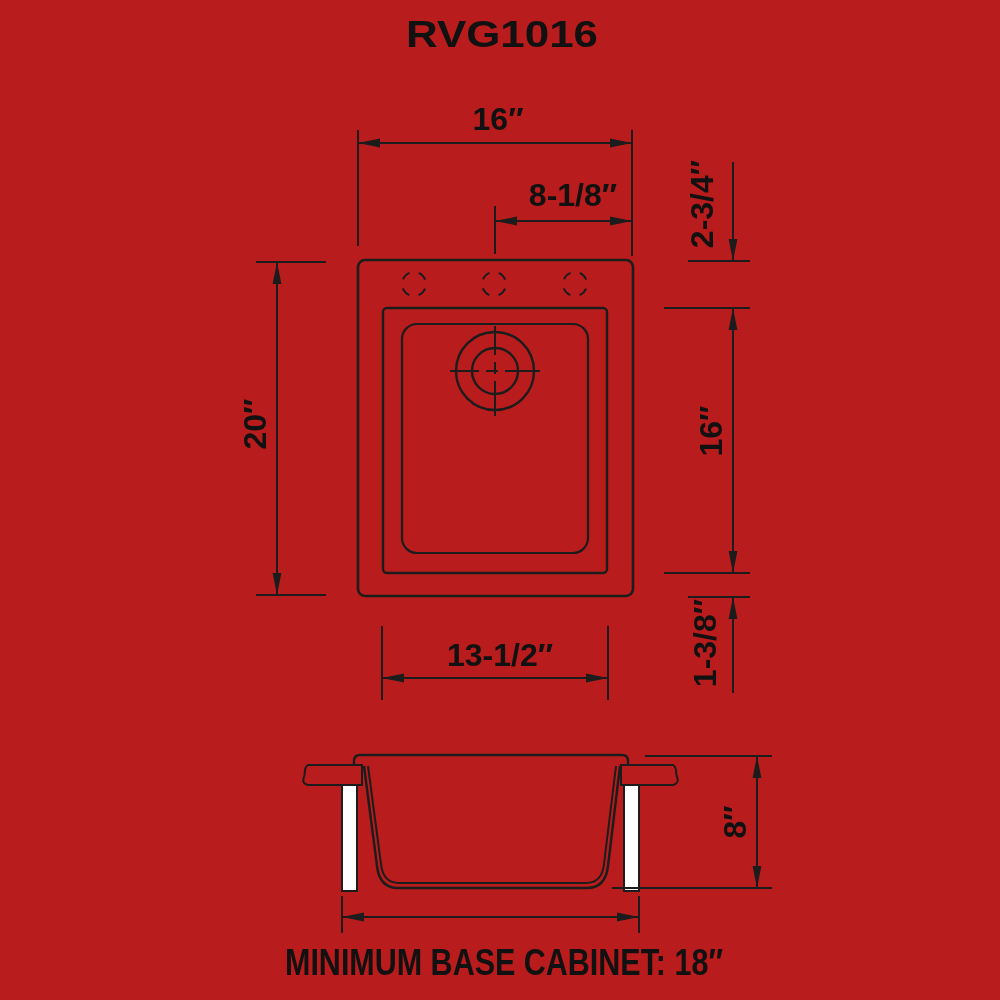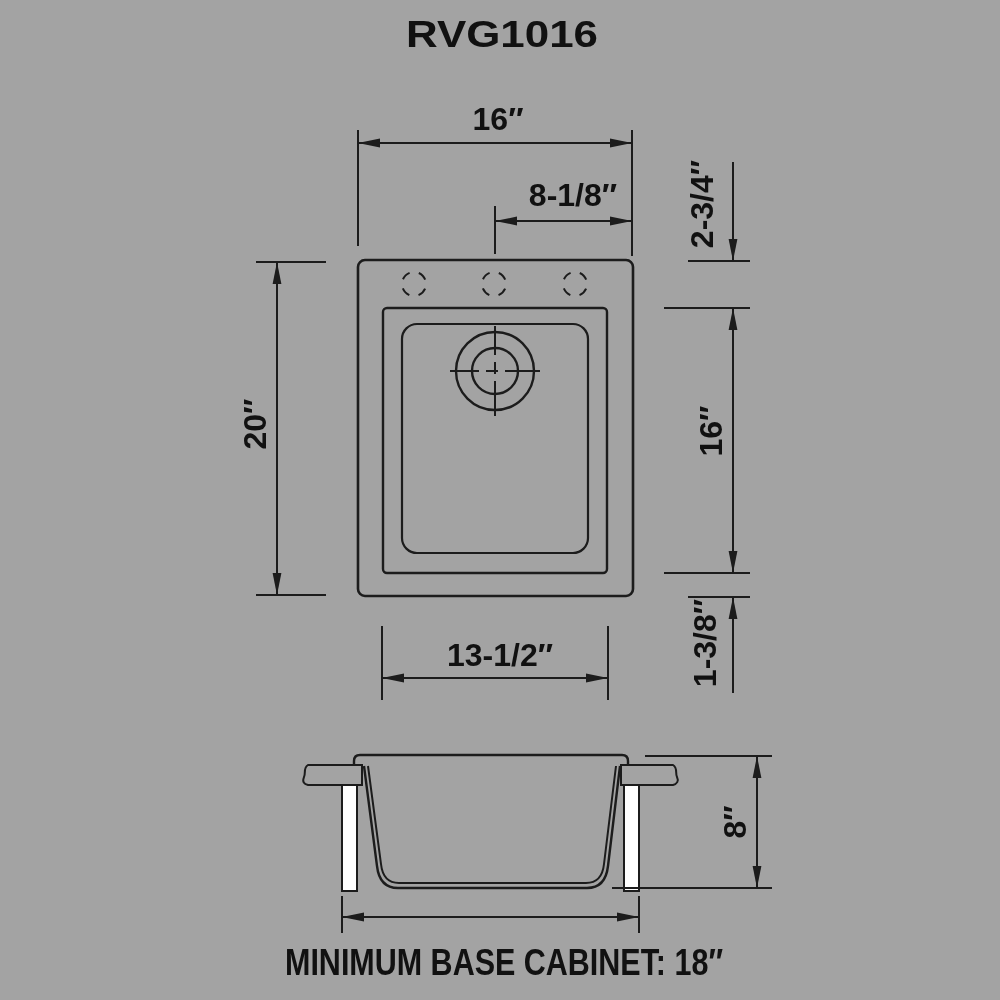--- a/index.html
+++ b/index.html
@@ -1,19 +1,19 @@
 <!DOCTYPE html>
 <html><head>
 <meta charset="utf-8">
 <style>
   html,body{margin:0;padding:0;background:#ffffff;}
   .canvas{
     position:relative;
     width:1000px;height:1000px;
-    background:#a3a3a3;
+    background:#b91c1c;
     font-family:"Liberation Sans", sans-serif;
   }
   svg text{
     font-family:"Liberation Sans","DejaVu Sans",sans-serif;
     font-weight:700;
     fill:#111111;
     stroke:none;
   }
   .title-text{font-size:37px;}
   .dim-text{font-size:32px;}

